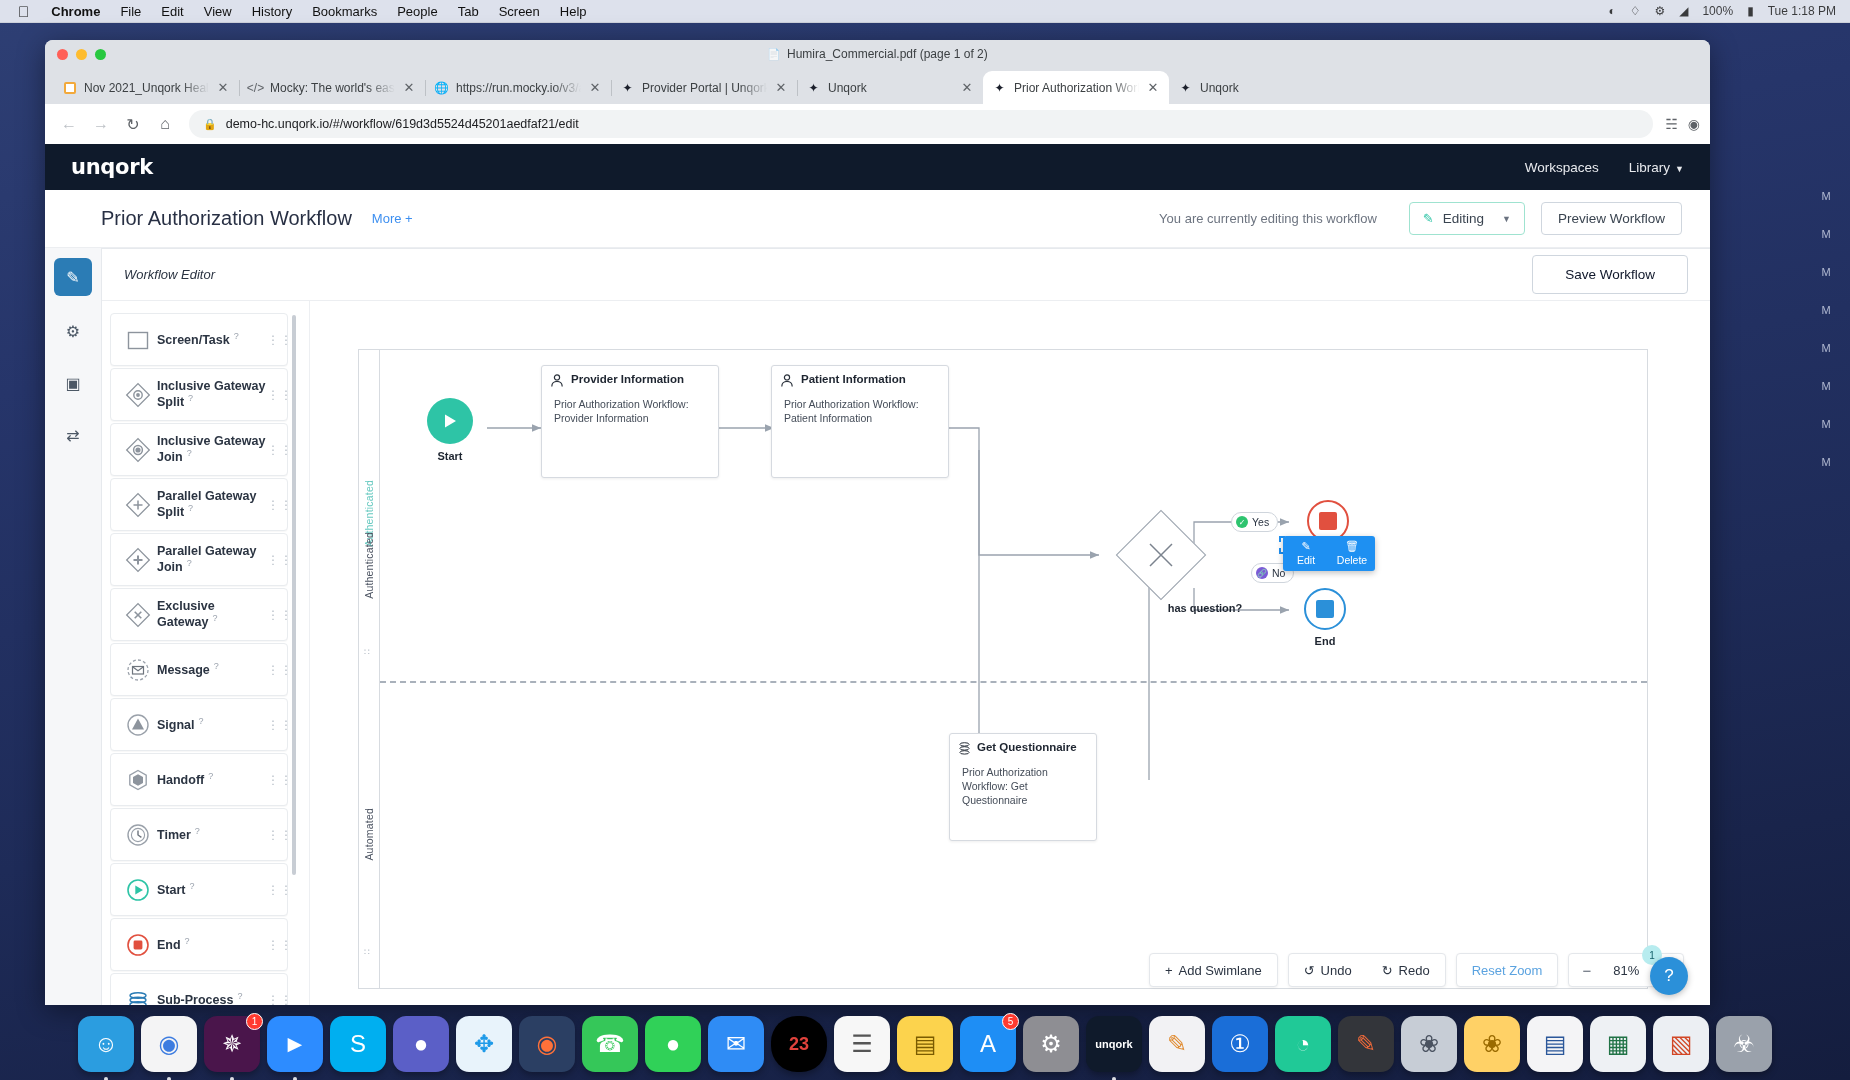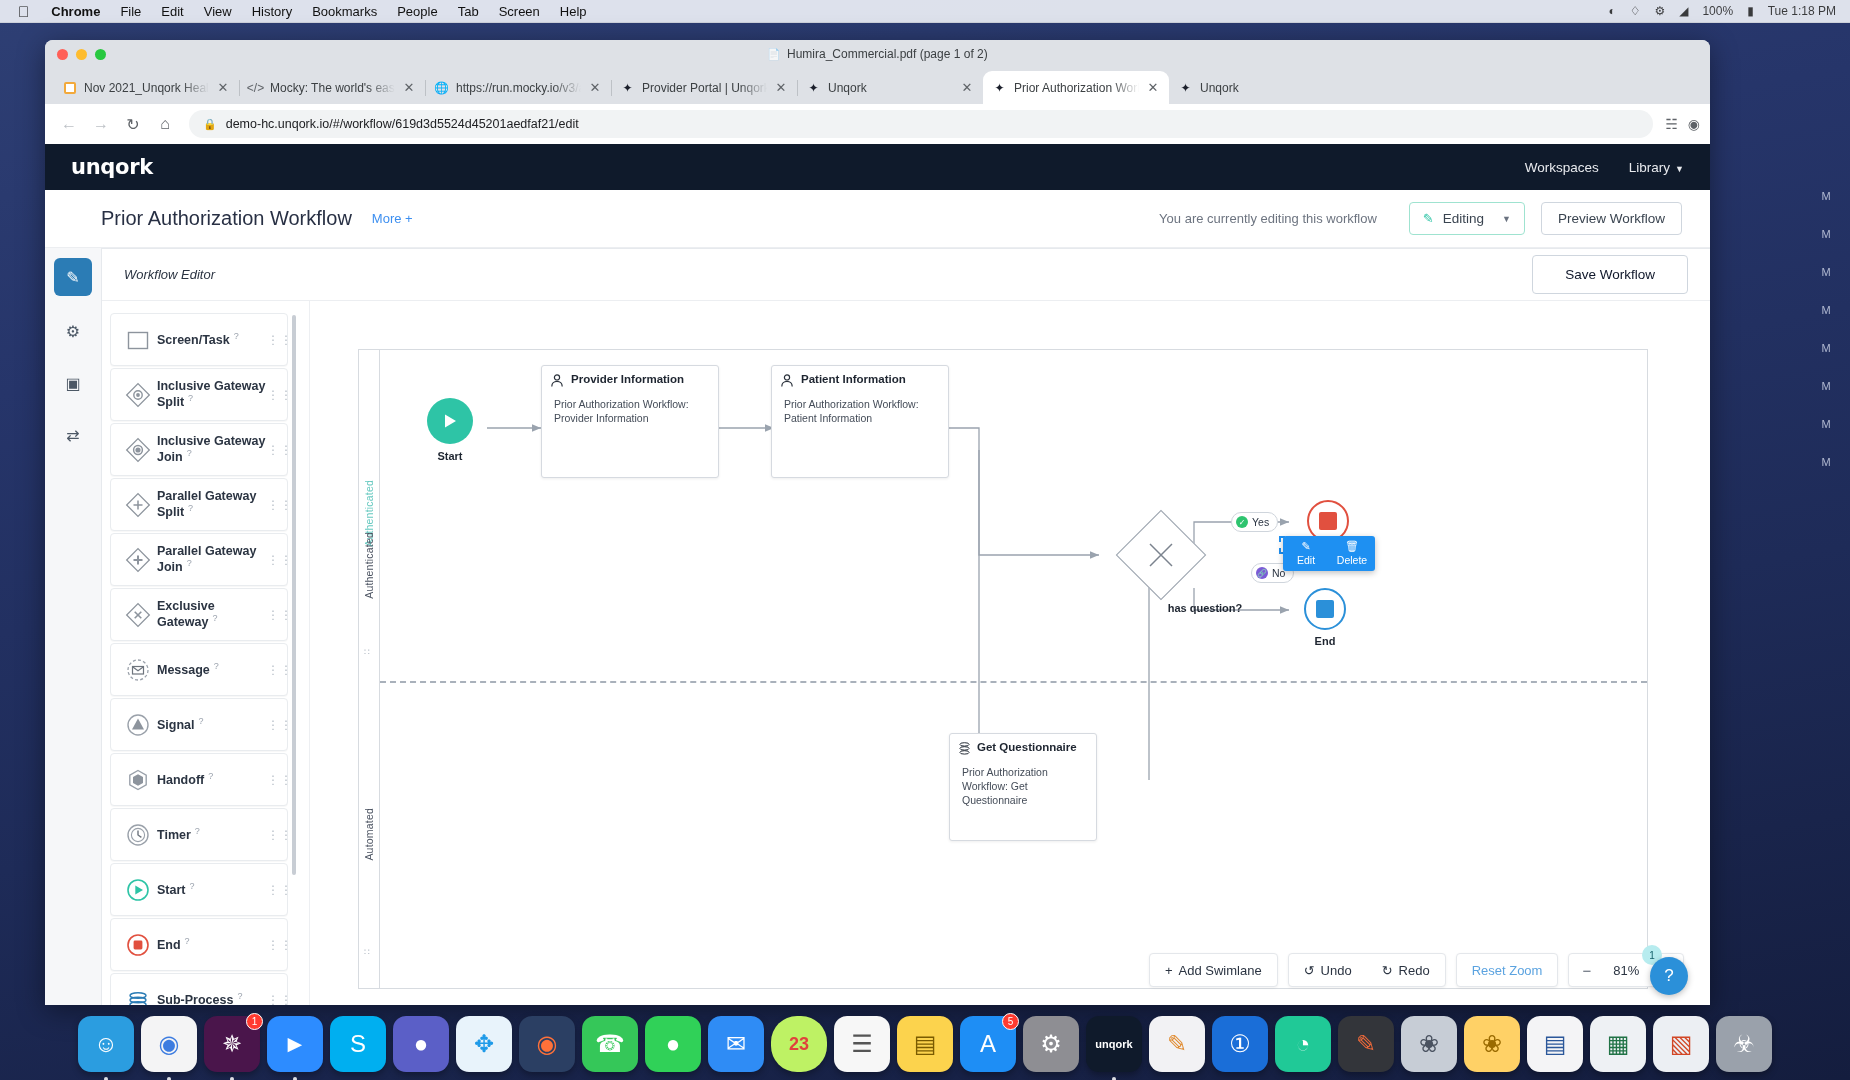--- a/index.html
+++ b/index.html
@@ -734,21 +734,21 @@
     <div class="dock-icon" style="background:#f4f4f5;color:#3d7ce0;">◉<span class="dock-dot"></span></div>
     <div class="dock-icon" style="background:#4a154b;">✵<span class="bdg">1</span><span class="dock-dot"></span></div>
     <div class="dock-icon" style="background:#2d8cff;">►<span class="dock-dot"></span></div>
     <div class="dock-icon" style="background:#00aff0;">S</div>
     <div class="dock-icon" style="background:#5b5fc7;">●</div>
     <div class="dock-icon" style="background:#e8f3fb;color:#1e9ae8;">✥</div>
     <div class="dock-icon" style="background:#2b3f63;color:#ff7139;">◉</div>
     <div class="dock-icon" style="background:#35c759;">☎</div>
     <div class="dock-icon" style="background:#30d158;">●</div>
     <div class="dock-icon" style="background:#2f8cf5;">✉</div>
-    <div class="dock-icon" style="background:#bef264;color:#e0423c;font-size:18px;font-weight:bold;border-radius:26px;">23</div>
+    <div class="dock-icon" style="background:#000000;color:#e0423c;font-size:18px;font-weight:bold;border-radius:26px;">23</div>
     <div class="dock-icon" style="background:#f7f7f7;color:#555;">☰</div>
     <div class="dock-icon" style="background:#fcd34d;color:#7a5b00;">▤</div>
     <div class="dock-icon" style="background:#1e8ef5;">A<span class="bdg">5</span></div>
     <div class="dock-icon" style="background:#8e8e93;">⚙</div>
     <div class="dock-icon" style="background:#0f1a2b;font-size:11px;font-weight:bold;">unqork<span class="dock-dot"></span></div>
     <div class="dock-icon" style="background:#f2f2f4;color:#e08a2e;">✎</div>
     <div class="dock-icon" style="background:#1a6ed8;">①</div>
     <div class="dock-icon" style="background:#20c997;">◔</div>
     <div class="dock-icon" style="background:#33353a;color:#f06a3a;">✎</div>
     <div class="dock-icon" style="background:#c7cdd6;color:#4a5260;">❀</div>

